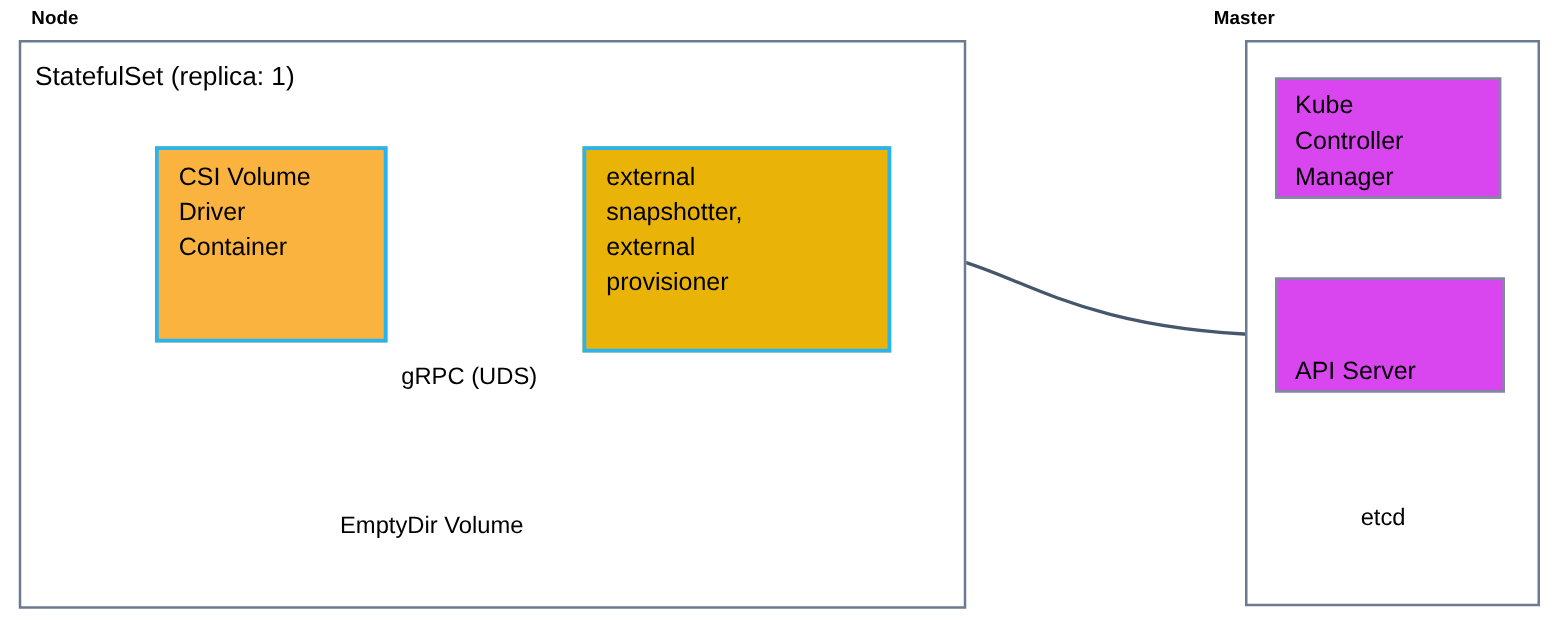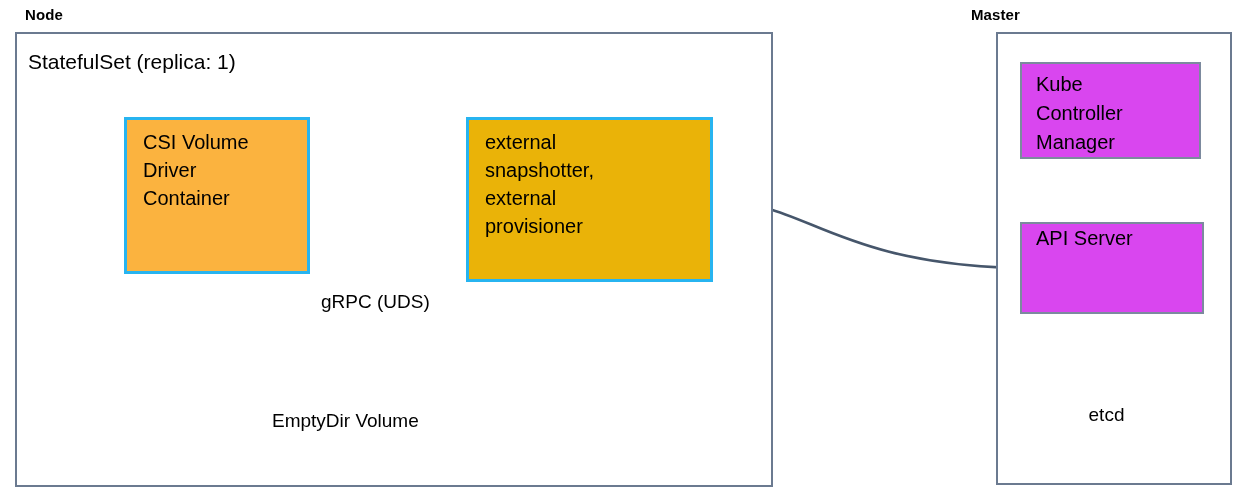--- a/index.html
+++ b/index.html
@@ -84,21 +84,21 @@
     position: absolute;
     box-sizing: border-box;
     background: #d946ef;
     border: 2px solid #7c8a9e;
     padding: 6px 8px 0 14px;
     font-size: 20px;
     line-height: 29px;
   }
   #kcm-box { left: 1020px; top: 62px;  width: 181px; height: 97px; }
   #api-box { left: 1020px; top: 222px; width: 184px; height: 92px;
-             display: flex; align-items: flex-start; padding-top: 0; }
+             display: flex; align-items: flex-end; padding-top: 0; }
   .grey-box .line { white-space: nowrap; }
 
   
   .cyl {
     position: absolute;
   }
   .cyl .cyl-label {
     position: absolute;
     left: 0; right: 0;
     text-align: left;

